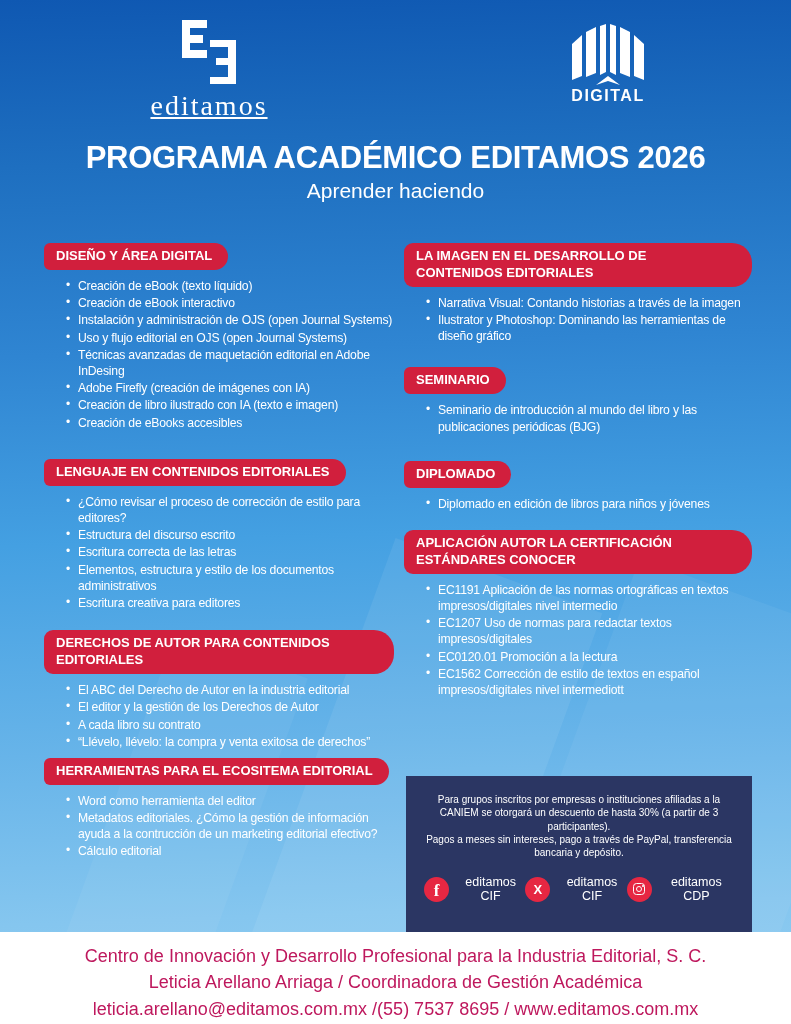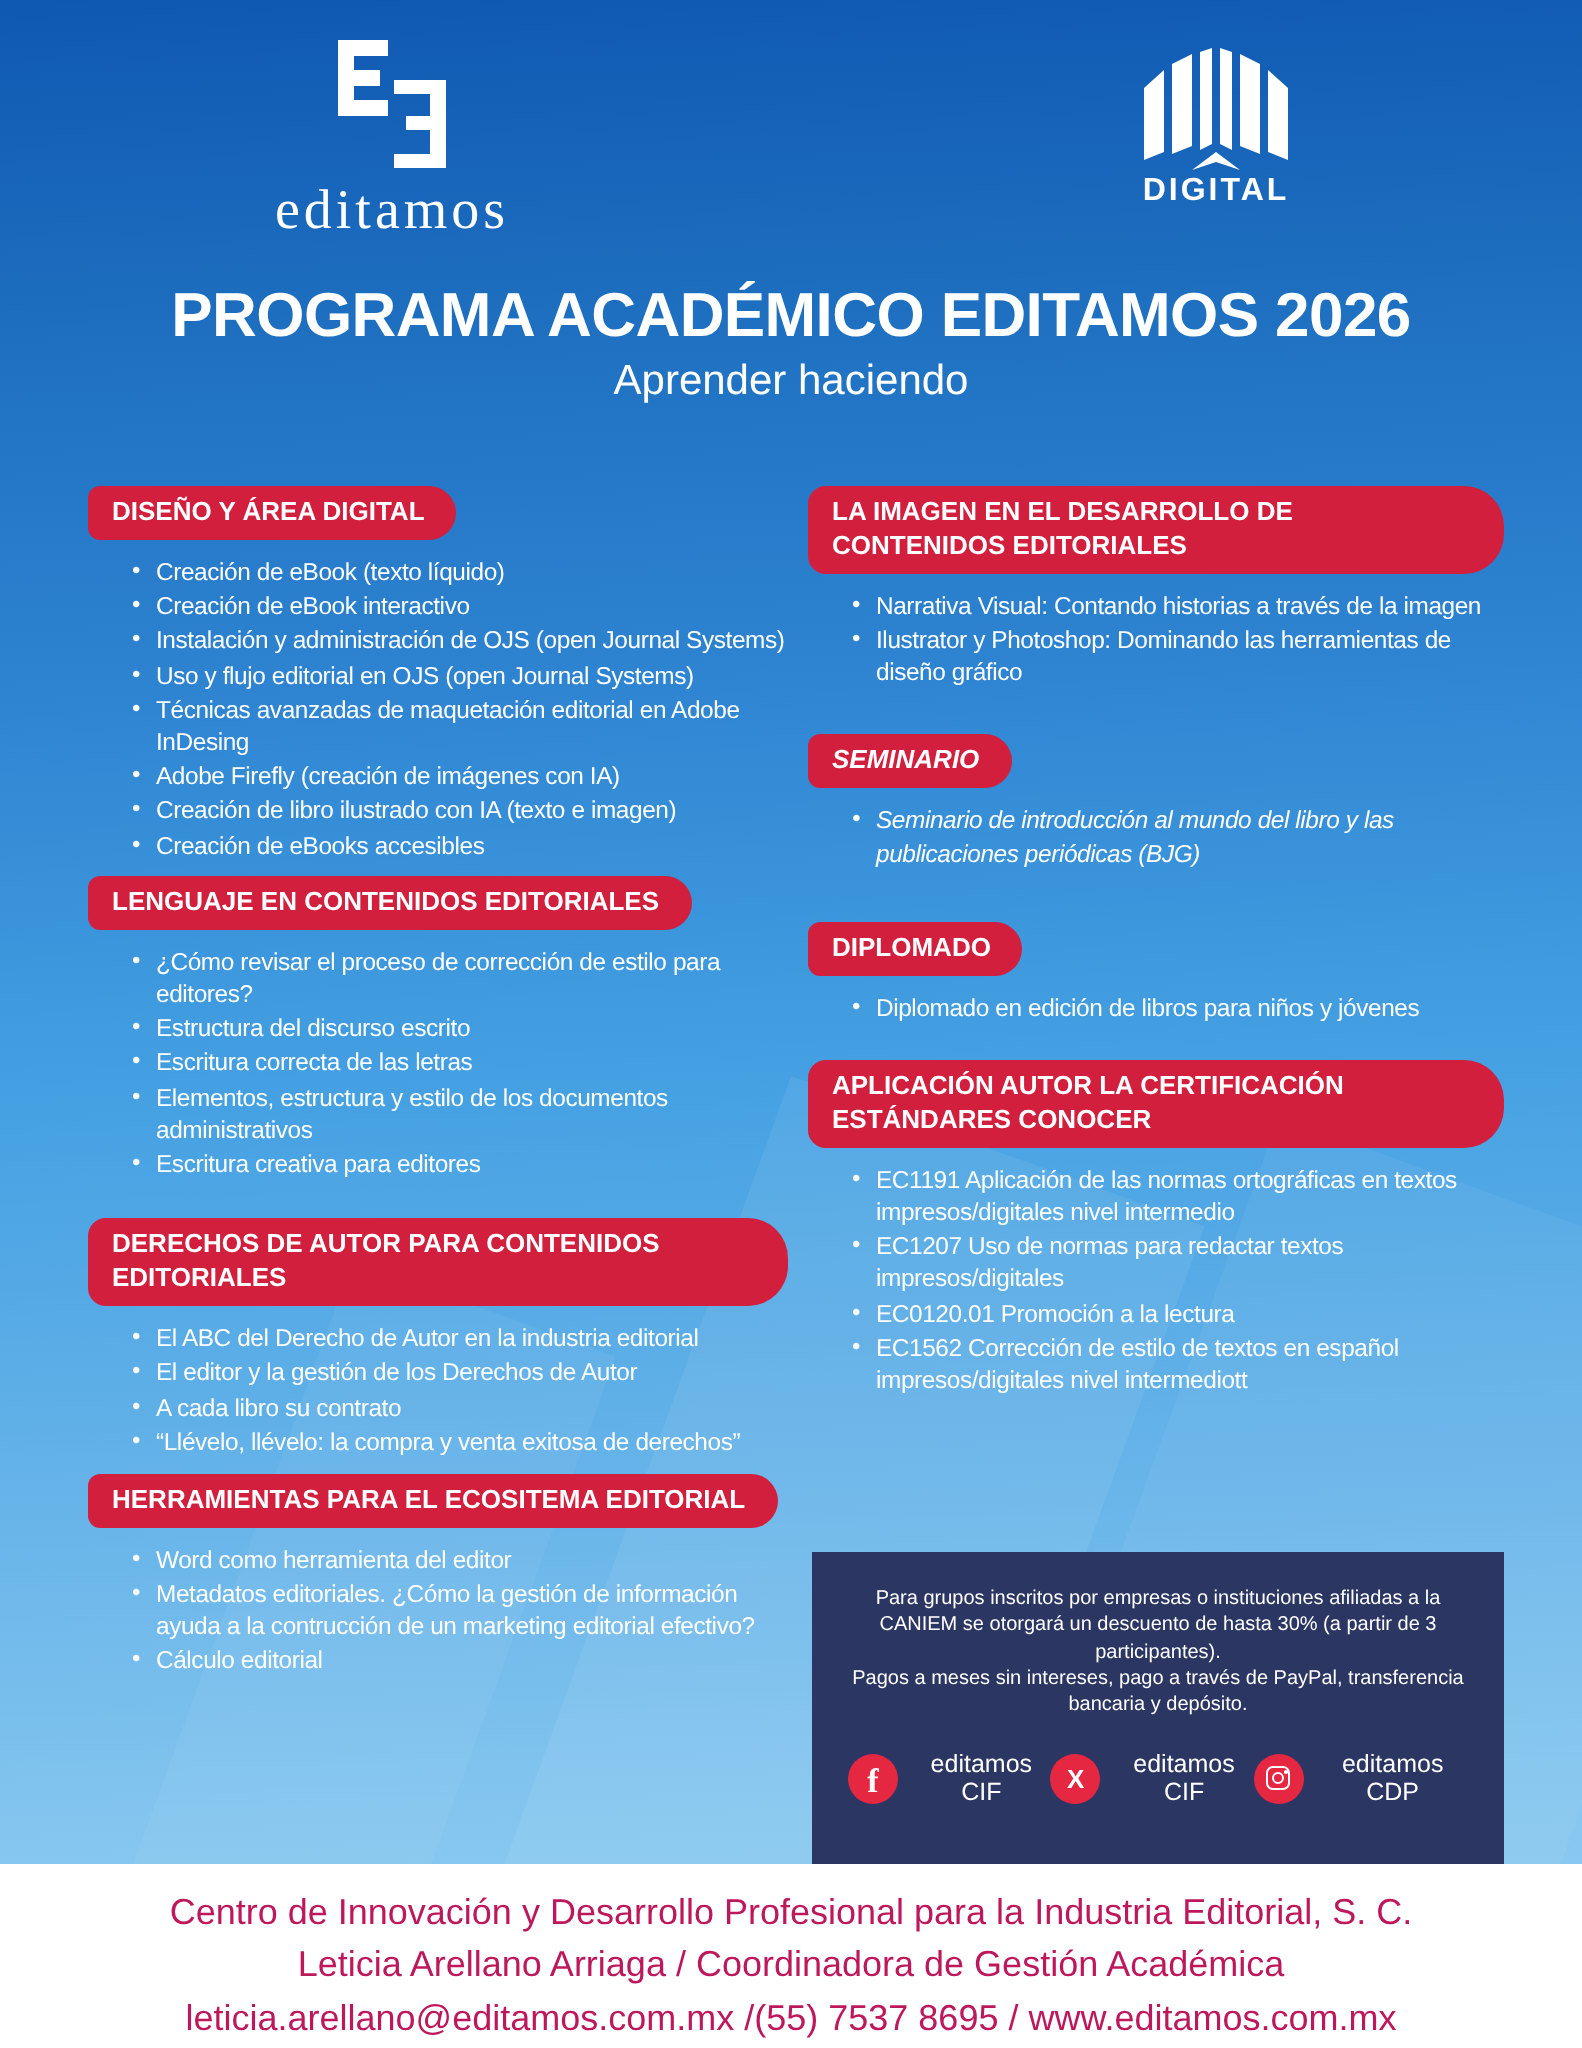--- a/index.html
+++ b/index.html
@@ -9,21 +9,21 @@
     font-family:"Liberation Sans",sans-serif;
     background:linear-gradient(178deg,#0f58b2 0%,#1e6fc0 16%,#2f85d2 34%,#44a0e2 52%,#67b4e9 72%,#85c6ef 88%,#93cff2 100%);
   }
   
   .ray{position:absolute;background:rgba(255,255,255,0.07);pointer-events:none;}
   .ray1{width:220px;height:520px;left:300px;top:560px;transform:rotate(20deg);}
   .ray2{width:140px;height:480px;left:90px;top:640px;transform:rotate(20deg);background:rgba(255,255,255,0.05);}
   .ray3{width:260px;height:420px;left:560px;top:590px;transform:rotate(20deg);background:rgba(255,255,255,0.05);}
 
   
-  .logo-editamos{position:absolute;left:112px;top:20px;width:168px;text-align:center;color:#fff;}
+  .logo-editamos{position:absolute;left:125px;top:20px;width:168px;text-align:center;color:#fff;text-decoration:underline;}
   .logo-editamos svg{display:block;margin:0 auto;}
   .editamos-word{font-family:"Liberation Serif",serif;font-size:28px;letter-spacing:2px;margin-top:4px;}
   .logo-caniem{position:absolute;left:543px;top:24px;width:130px;text-align:center;color:#fff;}
   .logo-caniem svg{display:block;margin:0 auto;}
   .caniem-word{font-weight:bold;font-size:16px;letter-spacing:1.5px;margin-top:1px;}
 
   .title{position:absolute;top:140px;left:0;width:100%;text-align:center;color:#fff;
          font-size:31px;font-weight:bold;letter-spacing:-0.3px;}
   .subtitle{position:absolute;top:179px;left:0;width:100%;text-align:center;color:#fff;font-size:21px;}
 
@@ -31,25 +31,25 @@
   .col{position:absolute;top:243px;}
   .col-left{left:44px;width:350px;}
   .col-right{left:404px;width:348px;}
 
   .pill{display:inline-block;background:#d11f3d;color:#fff;font-weight:bold;font-size:13px;
         line-height:1.3;padding:5px 16px 5px 12px;border-radius:9px 20px 20px 9px;max-width:100%;}
   .section ul{margin:8px 0 0 0;padding:0 0 0 22px;list-style:none;}
   .section li{position:relative;padding-left:12px;color:#fff;font-size:12.2px;line-height:1.33;
               margin-bottom:1px;letter-spacing:-0.2px;}
   .section li::before{content:"\2022";position:absolute;left:0;top:0;font-size:12px;}
-  .col-left .section:nth-of-type(1){margin-bottom:7px;}
+  .col-left .section:nth-of-type(1){margin-bottom:28px;}
   .col-left .section:nth-of-type(2){margin-bottom:19px;}
   .col-left .section:nth-of-type(3){margin-bottom:8px;}
   .col-right .section:nth-of-type(1){margin-bottom:23px;}
-  .col-right .section:nth-of-type(2){margin-bottom:26px;font-style:italic;}
+  .col-right .section:nth-of-type(2){margin-bottom:26px;}
   .col-right .section:nth-of-type(3){margin-bottom:18px;}
 
   
   .promo{position:absolute;left:406px;top:776px;width:346px;height:156px;background:#2b3663;
          color:#fff;text-align:center;padding:17px 12px 0 12px;}
   .promo p{margin:0;font-size:10px;line-height:1.33;}
   .social-row{display:flex;justify-content:space-between;align-items:center;margin-top:16px;padding:0 6px;}
   .social-item{display:flex;align-items:center;gap:7px;color:#fff;font-size:12.5px;}
   .icon-circle{width:25px;height:25px;border-radius:50%;background:#e62742;display:flex;
                align-items:center;justify-content:center;color:#fff;flex:0 0 auto;}

